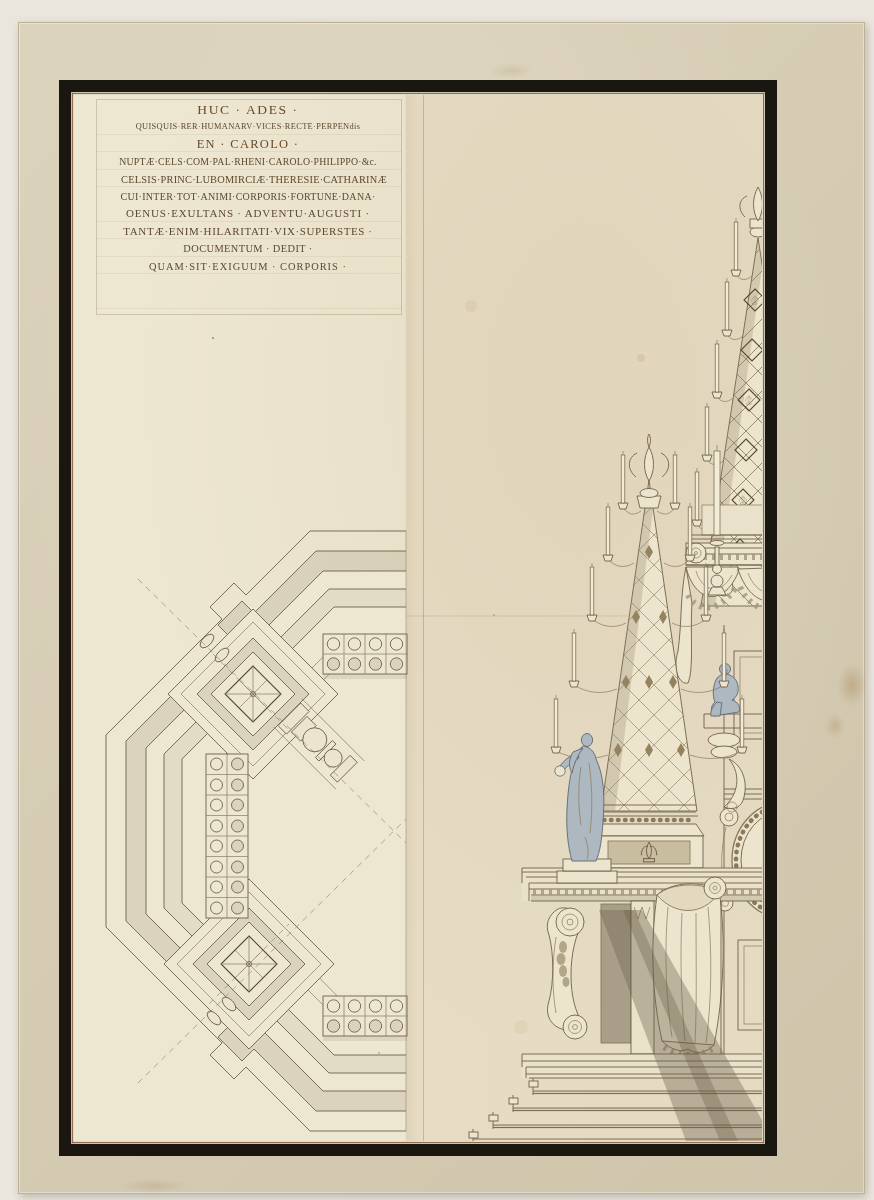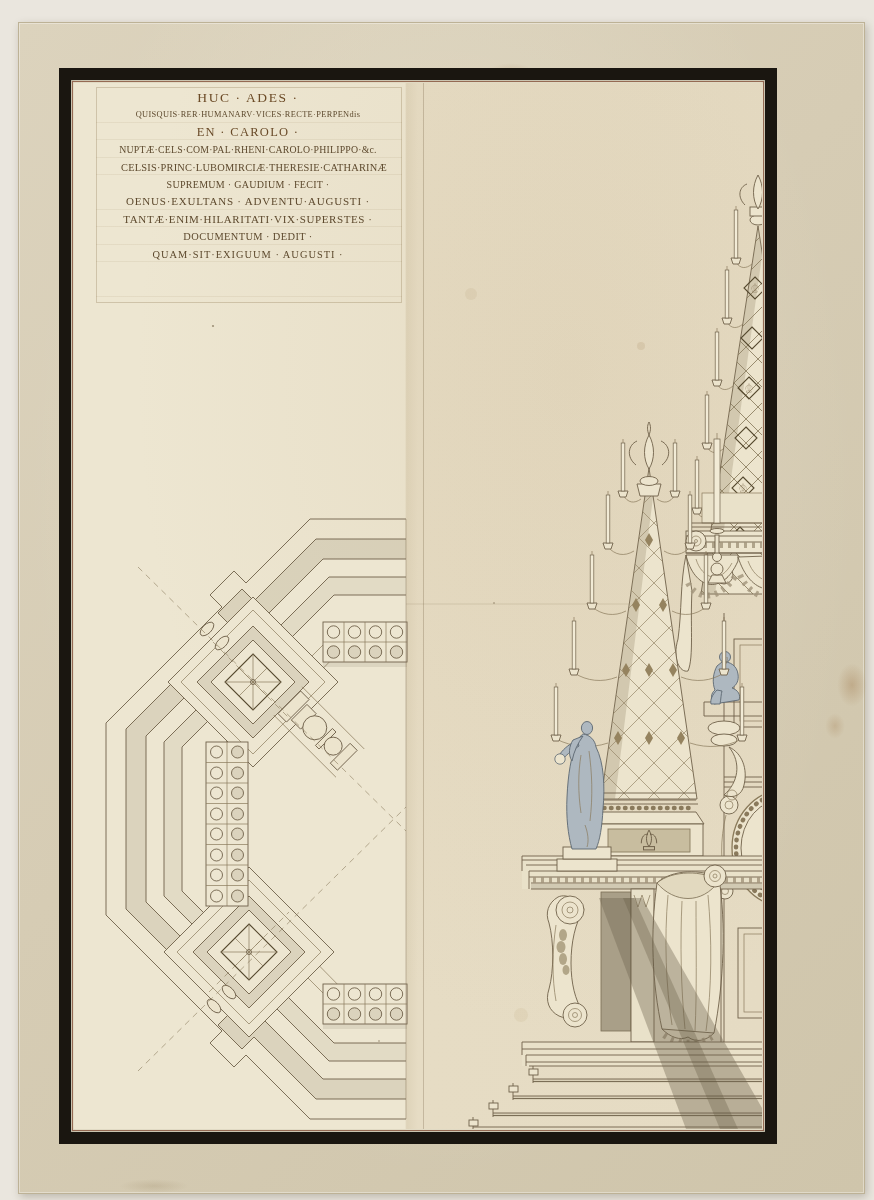--- a/index.html
+++ b/index.html
@@ -11,21 +11,21 @@
            radial-gradient(ellipse at 50% 40%, rgba(255,252,240,.25), transparent 70%),
            linear-gradient(135deg,#dcd3bd 0%,#d6ccb4 45%,#cfc5ab 100%);
          border:1px solid #bdb296;
          box-shadow:2px 3px 8px rgba(60,50,30,.25), inset 0 0 0 1px rgba(255,255,255,.35);}
   .stain{position:absolute;border-radius:50%;pointer-events:none;}
   .stain.s1{left:818px;top:640px;width:30px;height:44px;background:radial-gradient(rgba(150,105,55,.30),transparent 70%);}
   .stain.s2{left:806px;top:690px;width:20px;height:26px;background:radial-gradient(rgba(150,105,55,.22),transparent 70%);}
   .stain.s3{left:470px;top:40px;width:44px;height:16px;background:radial-gradient(rgba(140,100,50,.14),transparent 70%);}
   .stain.s4{left:100px;top:1156px;width:70px;height:14px;background:radial-gradient(rgba(120,95,55,.15),transparent 70%);}
   
-  .frame{position:absolute;left:59px;top:68px;width:718px;height:1076px;box-sizing:border-box;
+  .frame{position:absolute;left:59px;top:80px;width:718px;height:1076px;box-sizing:border-box;
          border:12px solid #1a1610;background:#ece4cd;box-shadow:inset 0 0 4px rgba(0,0,0,.35);}
   .rule{position:absolute;inset:1px;border:1px solid rgba(132,80,58,.8);pointer-events:none;}
   .paper{position:absolute;inset:3px;overflow:hidden;
          background:
           radial-gradient(ellipse at 72% 28%, rgba(205,185,150,.20), transparent 62%),
           linear-gradient(90deg,#ede6d1 0%,#ede6d1 48.1%,#ded3b9 48.35%,#e6dcc4 50%,#e5dbc3 100%);}
   .seam{position:absolute;left:349px;top:0;width:1px;height:100%;background:rgba(120,100,70,.30);}
   .paper svg{position:absolute;left:0;top:0;}
   
   .ins-box{position:absolute;left:22px;top:4px;width:304px;height:214px;
@@ -506,23 +506,23 @@
         </g>
       </svg>
 
       <div class="ins-box"></div>
       <div class="inscription">
         <span class="ins-line">HUC · ADES ·</span>
         <span class="ins-line">QUISQUIS·RER·HUMANARV·VICES·RECTE·PERPENdis</span>
         <span class="ins-line">EN · CAROLO ·</span>
         <span class="ins-line">NUPTÆ·CELS·COM·PAL·RHENI·CAROLO·PHILIPPO·&amp;c.</span>
         <span class="ins-line">CELSIS·PRINC·LUBOMIRCIÆ·THERESIE·CATHARINÆ</span>
-        <span class="ins-line">SUPREMUM · GAUDIUM · FECIT ·</span>
+        <span class="ins-line">CUI·INTER·TOT·ANIMI·CORPORIS·FORTUNE·DANA·</span>
         <span class="ins-line">OENUS·EXULTANS · ADVENTU·AUGUSTI ·</span>
         <span class="ins-line">TANTÆ·ENIM·HILARITATI·VIX·SUPERSTES ·</span>
         <span class="ins-line">DOCUMENTUM · DEDIT ·</span>
-        <span class="ins-line">QUAM·SIT·EXIGUUM · AUGUSTI ·</span>
+        <span class="ins-line">QUAM·SIT·EXIGUUM · CORPORIS ·</span>
       </div>
 
       <div class="seam"></div>
     </div>
   </div>
 </div>
 
 </body></html>

